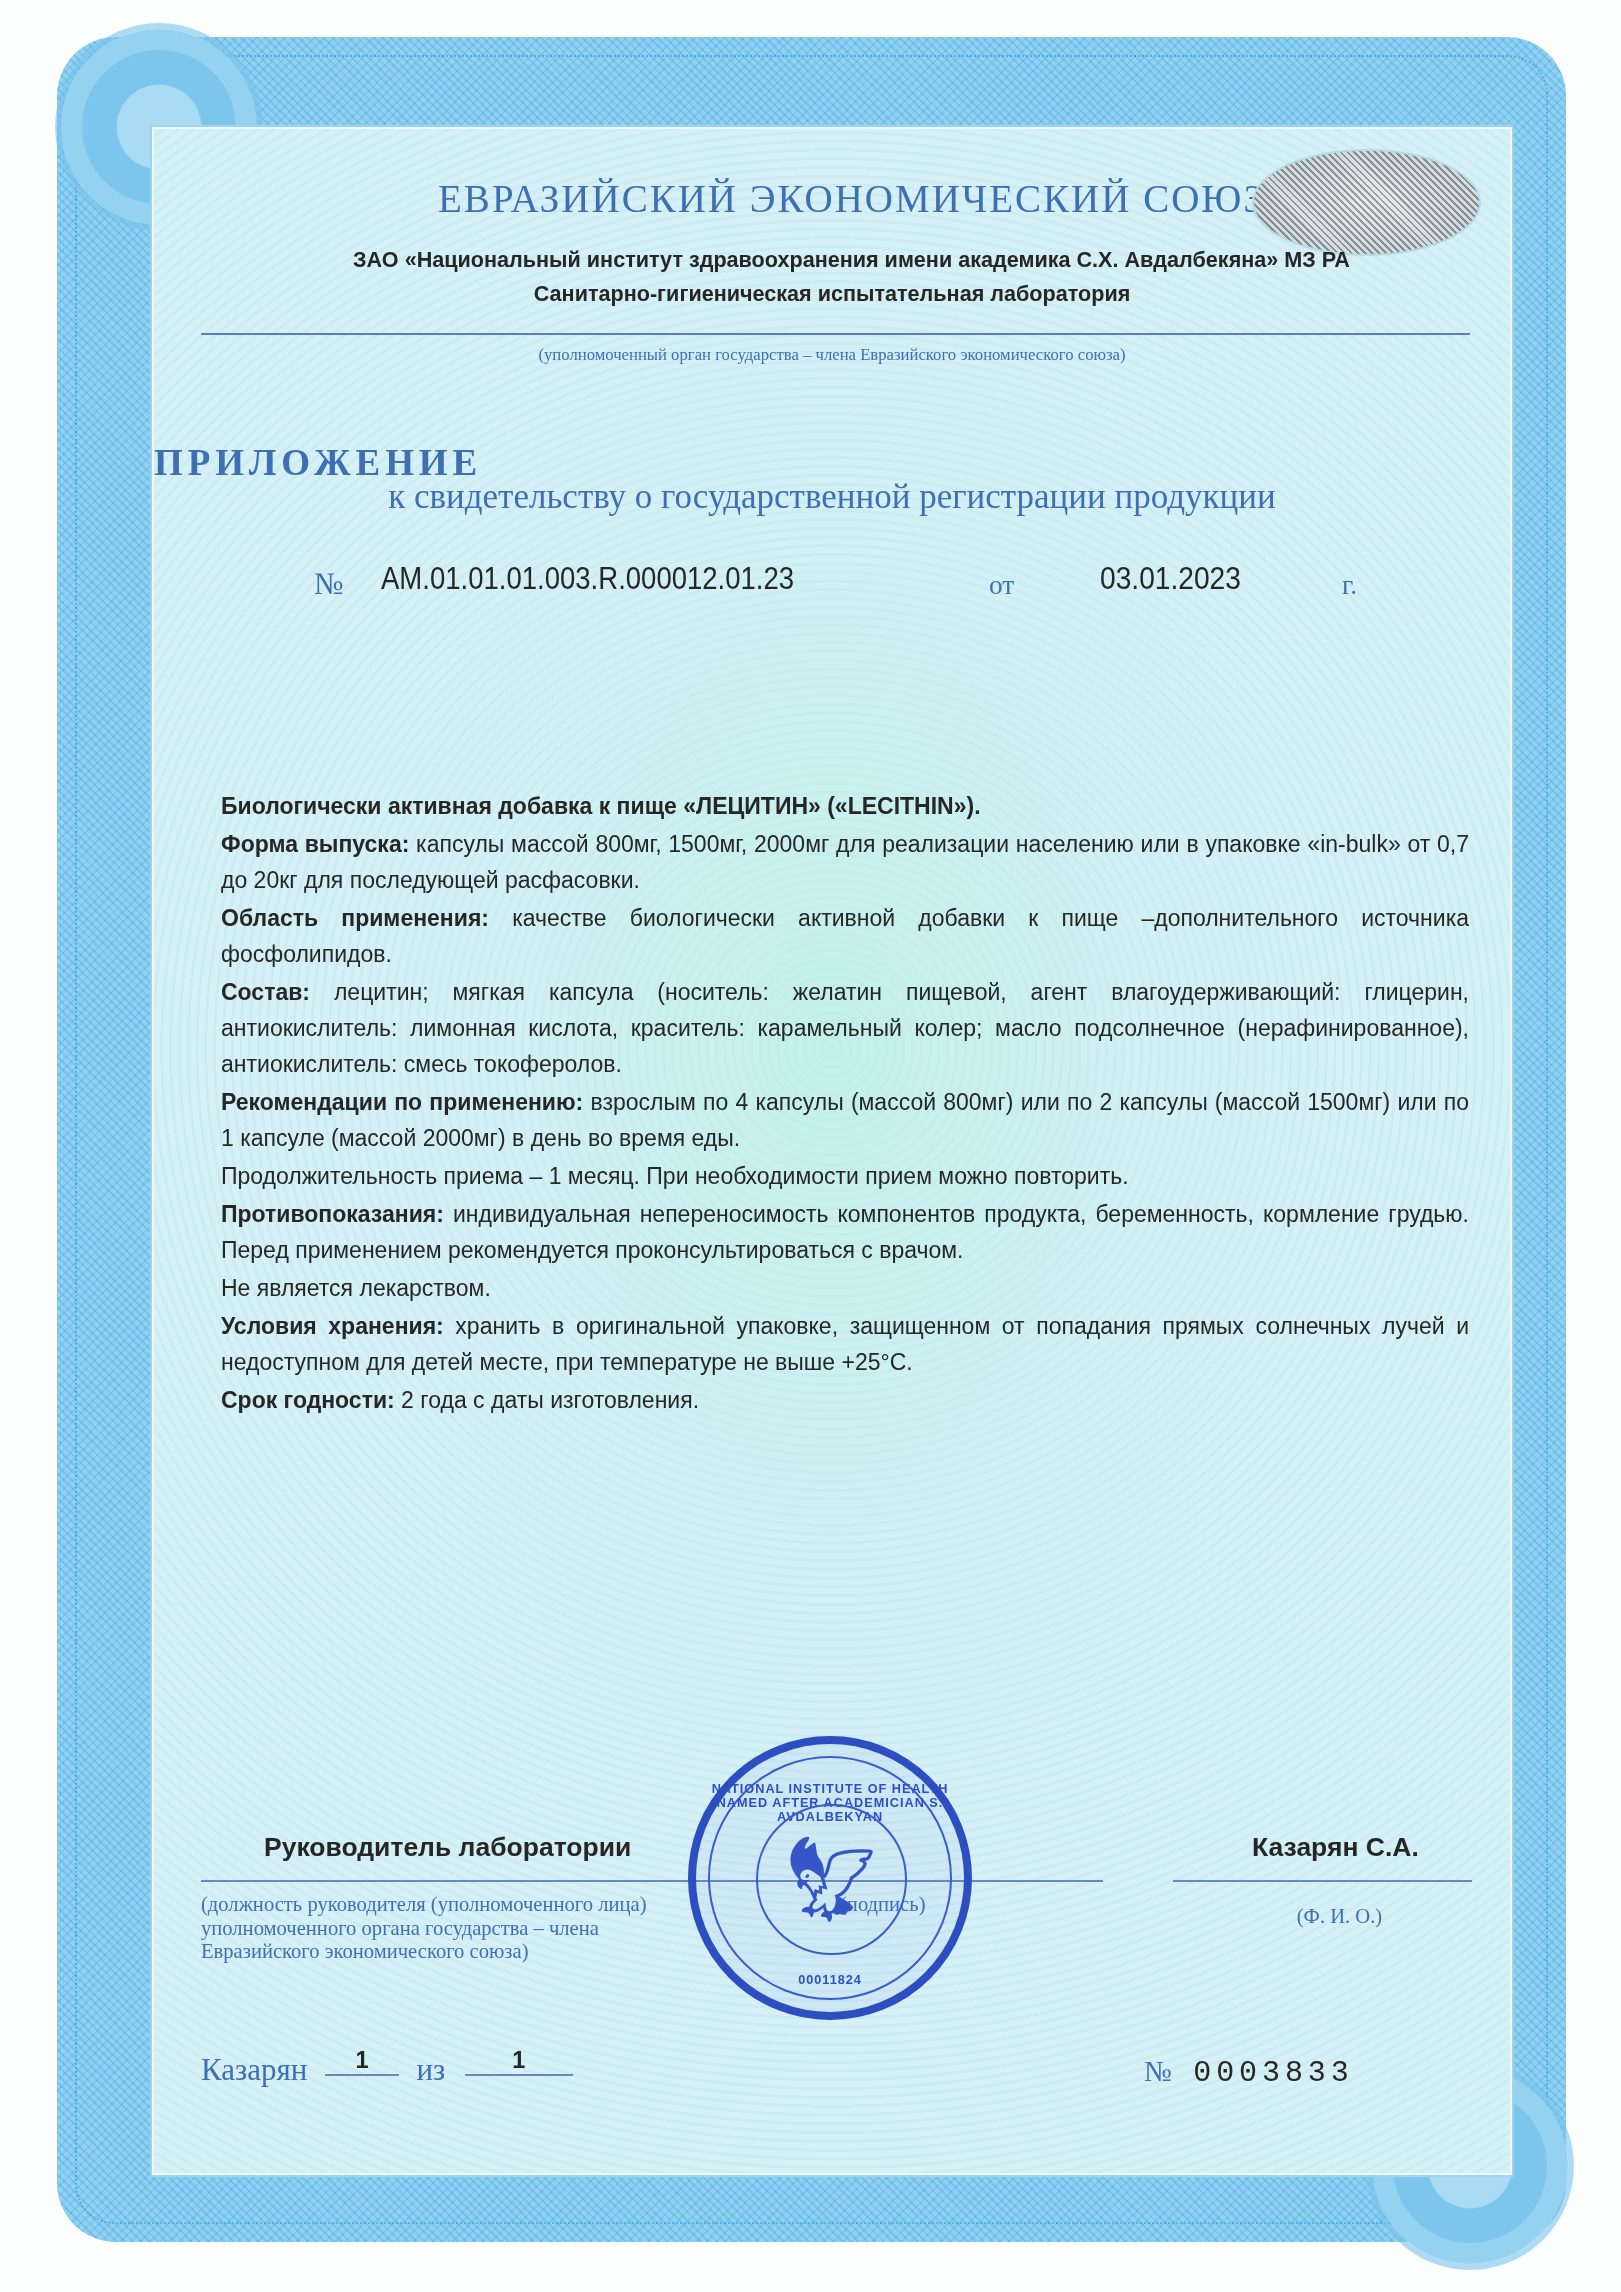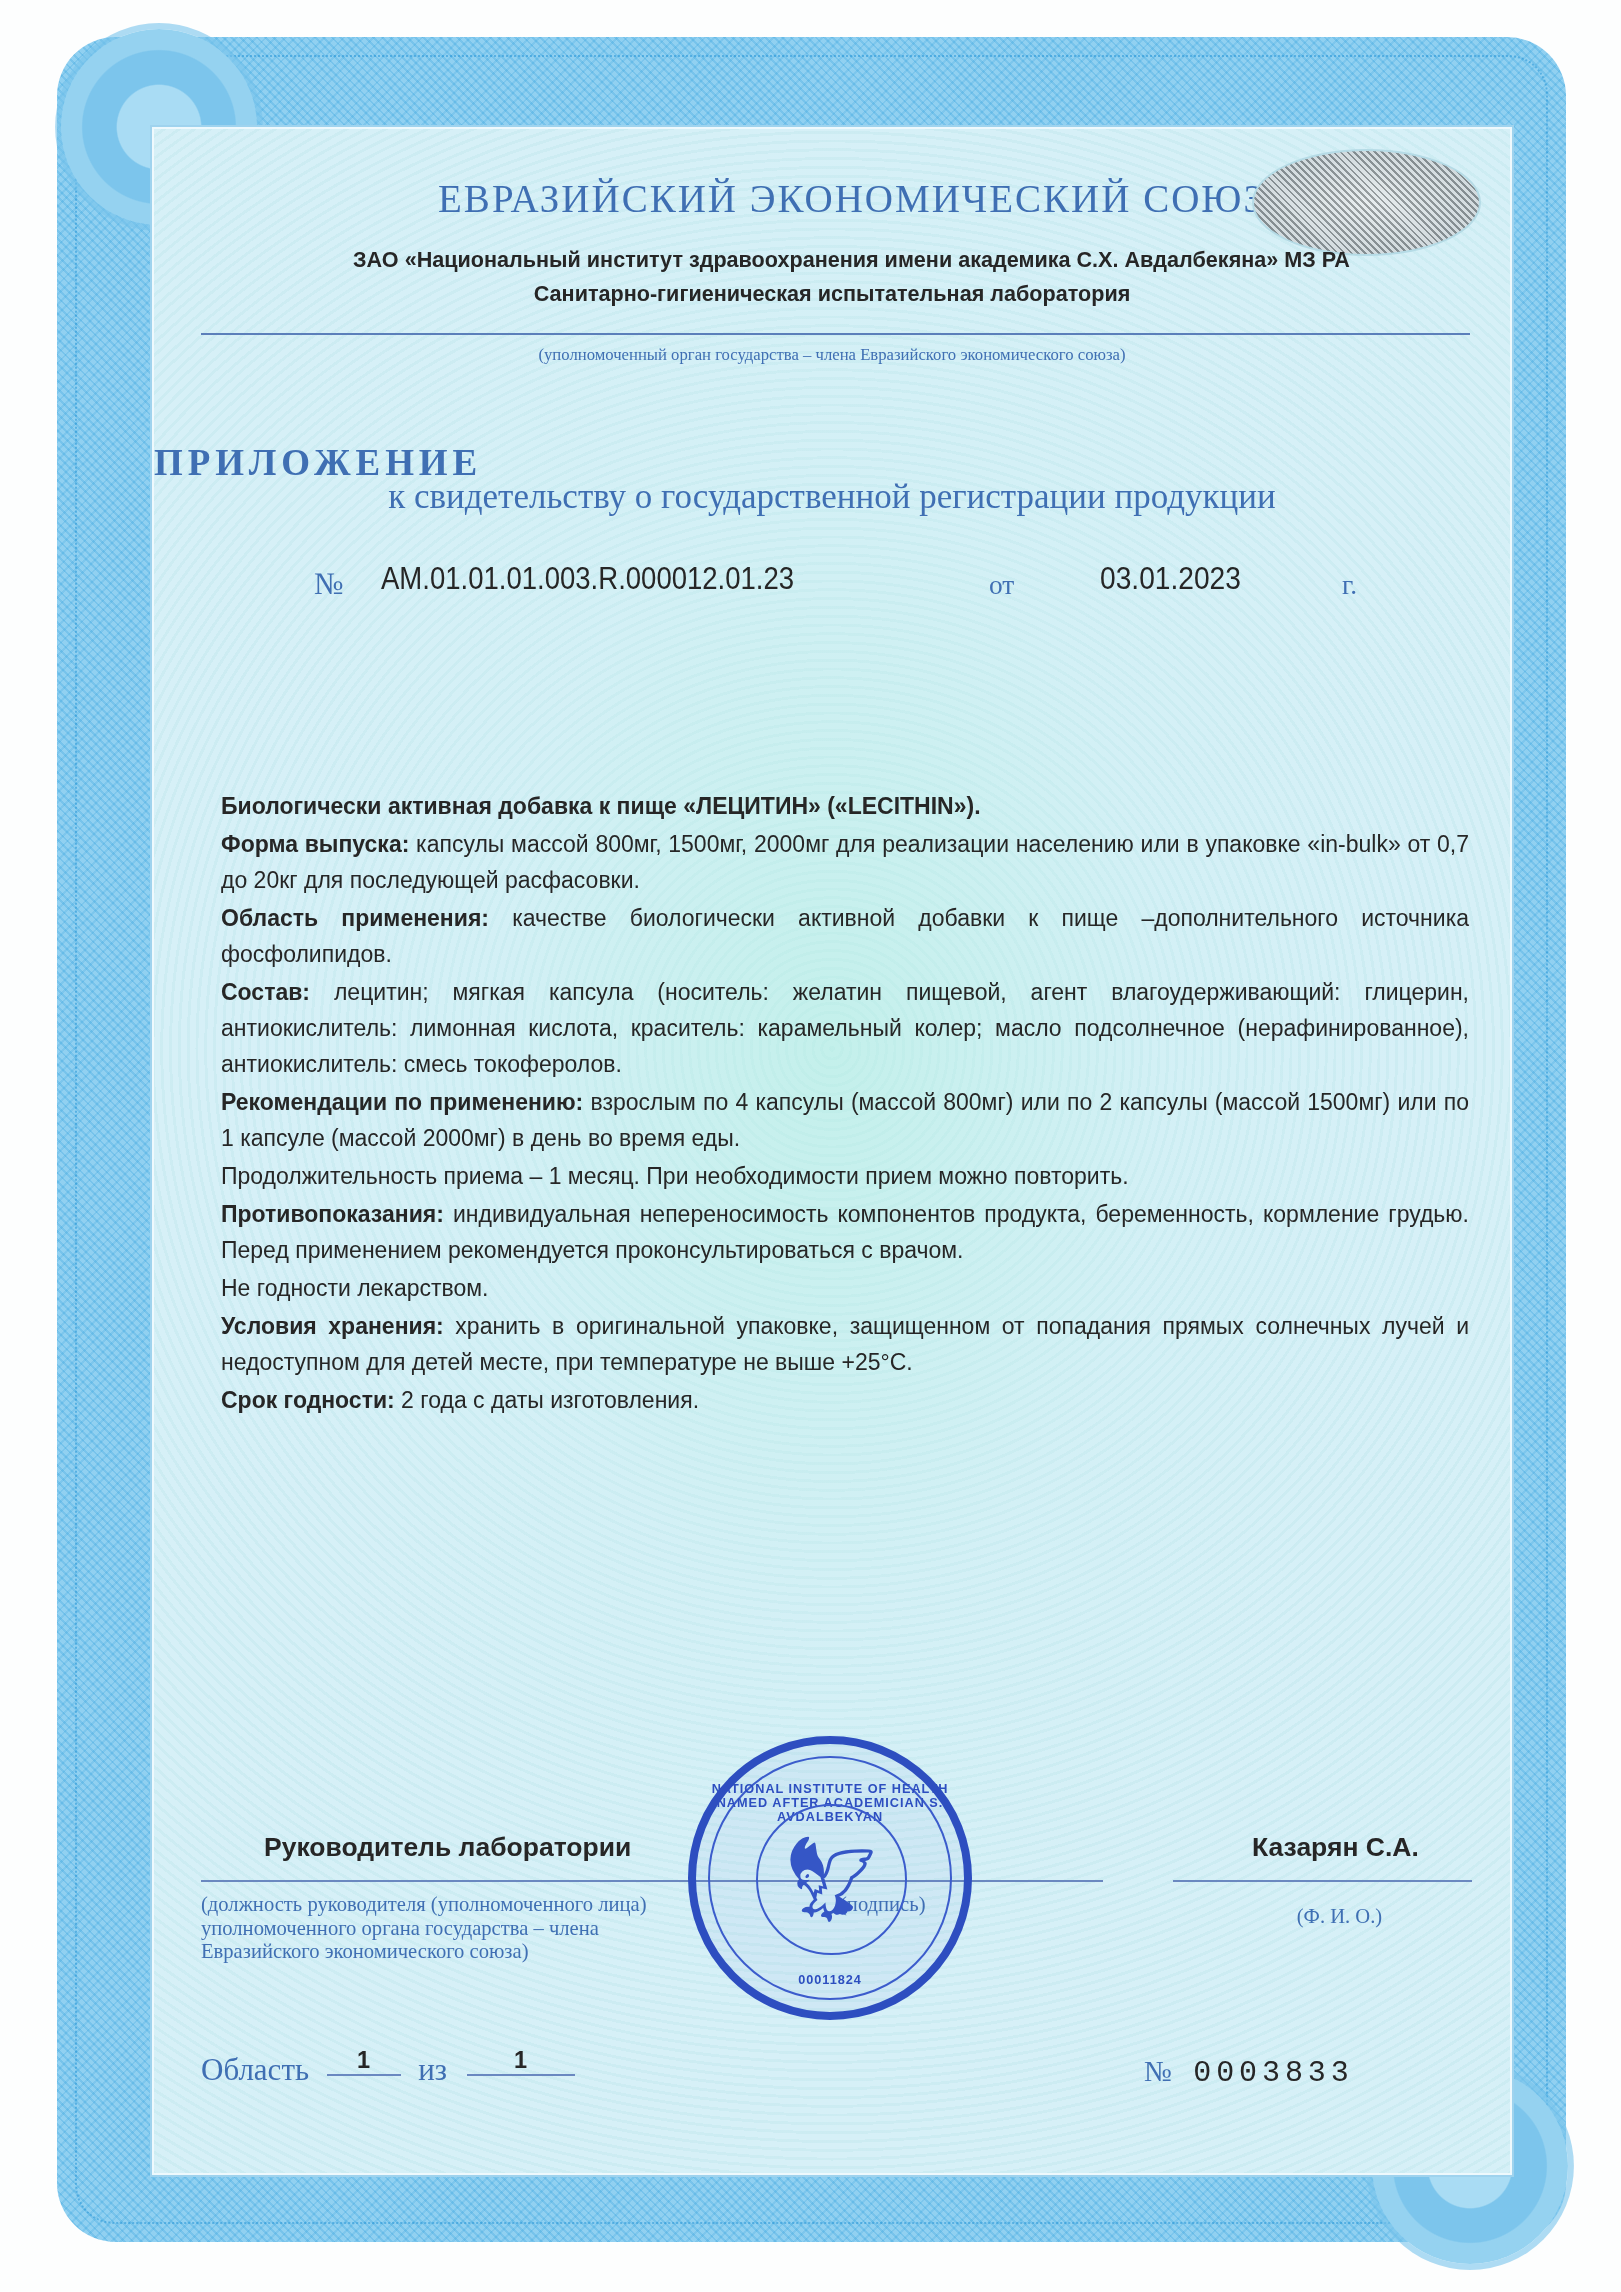--- a/index.html
+++ b/index.html
@@ -137,42 +137,42 @@
   </div>
 
   <div class="abs body-text">
     <p><b>Биологически активная добавка к пище «ЛЕЦИТИН» («LECITHIN»).</b></p>
     <p><b>Форма выпуска:</b><span> капсулы массой 800мг, 1500мг, 2000мг для реализации населению или в упаковке «in-bulk» от 0,7 до 20кг для последующей расфасовки.</span></p>
     <p><b>Область применения:</b><span> качестве биологически активной добавки к пище –дополнительного источника фосфолипидов.</span></p>
     <p><b>Состав:</b><span> лецитин; мягкая капсула (носитель: желатин пищевой, агент влагоудерживающий: глицерин, антиокислитель: лимонная кислота, краситель: карамельный колер; масло подсолнечное (нерафинированное), антиокислитель: смесь токоферолов.</span></p>
     <p><b>Рекомендации по применению:</b><span> взрослым по 4 капсулы (массой 800мг) или по 2 капсулы (массой 1500мг) или по 1 капсуле (массой 2000мг) в день во время еды.</span></p>
     <p>Продолжительность приема – 1 месяц. При необходимости прием можно повторить.</p>
     <p><b>Противопоказания:</b><span> индивидуальная непереносимость компонентов продукта, беременность, кормление грудью. Перед применением рекомендуется проконсультироваться с врачом.</span></p>
-    <p>Не годности лекарством.</p>
+    <p>Не является лекарством.</p>
     <p><b>Условия хранения:</b><span> хранить в оригинальной упаковке, защищенном от попадания прямых солнечных лучей и недоступном для детей месте, при температуре не выше +25°С.</span></p>
     <p><b>Срок годности:</b><span> 2 года с даты изготовления.</span></p>
   </div>
 
   <div class="abs dark sig-role">Руководитель лаборатории</div>
   <div class="abs sig-line-left"></div>
   <div class="abs sig-line-mid"></div>
   <div class="abs sig-line-right"></div>
   <div class="abs serif blue sig-caption">(должность руководителя (уполномоченного лица) уполномоченного органа государства – члена Евразийского экономического союза)</div>
   <div class="abs serif blue signature-caption">(подпись)</div>
   <div class="abs dark sig-name">Казарян С.А.</div>
   <div class="abs serif blue fio-caption">(Ф. И. О.)</div>
 
   <div class="stamp">
     <div class="stamp-text" style="top:25.5px;">NATIONAL INSTITUTE OF HEALTH NAMED AFTER ACADEMICIAN S. AVDALBEKYAN</div>
     <div class="stamp-inner">🦅︎</div>
     <div class="stamp-text" style="bottom:25.5px;">00011824</div>
   </div>
 
   <div class="abs serif blue page-row">
-    <span>Область</span>
+    <span>Казарян</span>
     <span class="page-blank" style="width:74px;margin:0 9.8px;">1</span>
     <span>из</span>
     <span class="page-blank" style="width:108px;margin-left:11.8px;">1</span>
   </div>
 
   <div class="abs serif blue serial">
     <span class="serial-sign">№</span>
     <span class="serial-num">0003833</span>
   </div>
 

